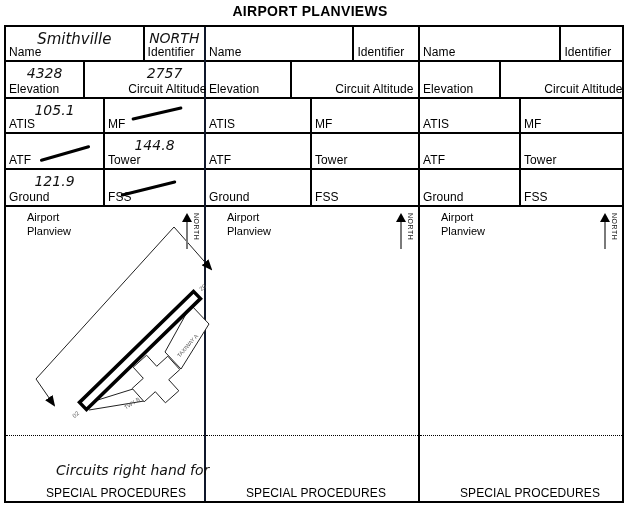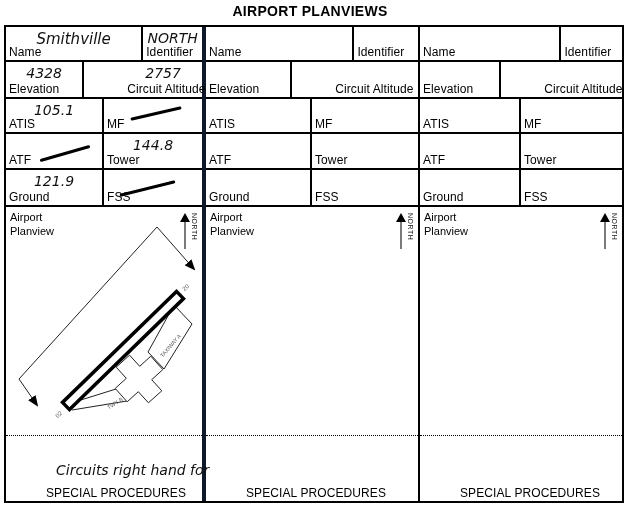--- a/index.html
+++ b/index.html
@@ -1,29 +1,29 @@
 <!DOCTYPE html>
 <html><head>
 <meta charset="utf-8">
 <style>
   html,body{margin:0;padding:0;background:#fff;}
   body{width:628px;height:507px;position:relative;font-family:"Liberation Sans",sans-serif;color:#000;overflow:hidden;}
   .title{position:absolute;top:3px;left:0;width:620px;text-align:center;font-size:14px;font-weight:bold;letter-spacing:.3px;}
   .sheet{position:absolute;left:4px;top:25px;width:620px;height:478px;border:2px solid #000;box-sizing:border-box;display:flex;background:#fff;}
   .col{position:relative;box-sizing:border-box;height:100%;}
-  .col-1{width:200px;border-right:4px solid #0f172a;}
+  .col-1{width:200px;border-right:2px solid #0f172a;}
   .col-2{width:214px;border-right:2px solid #000;}
   .col-3{width:200px;flex:1;}
   .row{position:relative;display:flex;box-sizing:border-box;border-bottom:2px solid #000;}
   .r-name{height:35px;}
   .r-elev{height:37px;gap:40px;}
   .r-atis{height:35px;}
   .r-atf{height:36px;}
   .r-ground{height:37px;justify-content:space-between;}
-  .r-pv{height:228px;border-bottom:none;}
+  .r-pv{height:228px;border-bottom:none;padding-left:17px;}
   .r-sp{height:66px;border-bottom:none;border-top:1px dotted #000;padding-left:37px;}
   .cell{position:relative;box-sizing:border-box;height:100%;}
   .split-left{border-right:2px solid #000;}
   .w70{width:70%;} .w30{width:30%;} .w50{width:50%;} .w100{width:100%;}
   .lbl{position:absolute;left:3px;bottom:1px;font-size:12px;white-space:nowrap;letter-spacing:.1px;}
   .hw{font-family:"DejaVu Sans",sans-serif;font-style:italic;color:#111;}
   .value{position:absolute;top:3px;left:0;right:0;text-align:center;font-size:14px;}
   .value-lg{font-size:15px;}
   .dash{position:absolute;height:3px;background:#000;border-radius:2px;}
   .pv-label{position:absolute;top:3px;left:4px;font-size:11px;line-height:1.3;z-index:2;}

